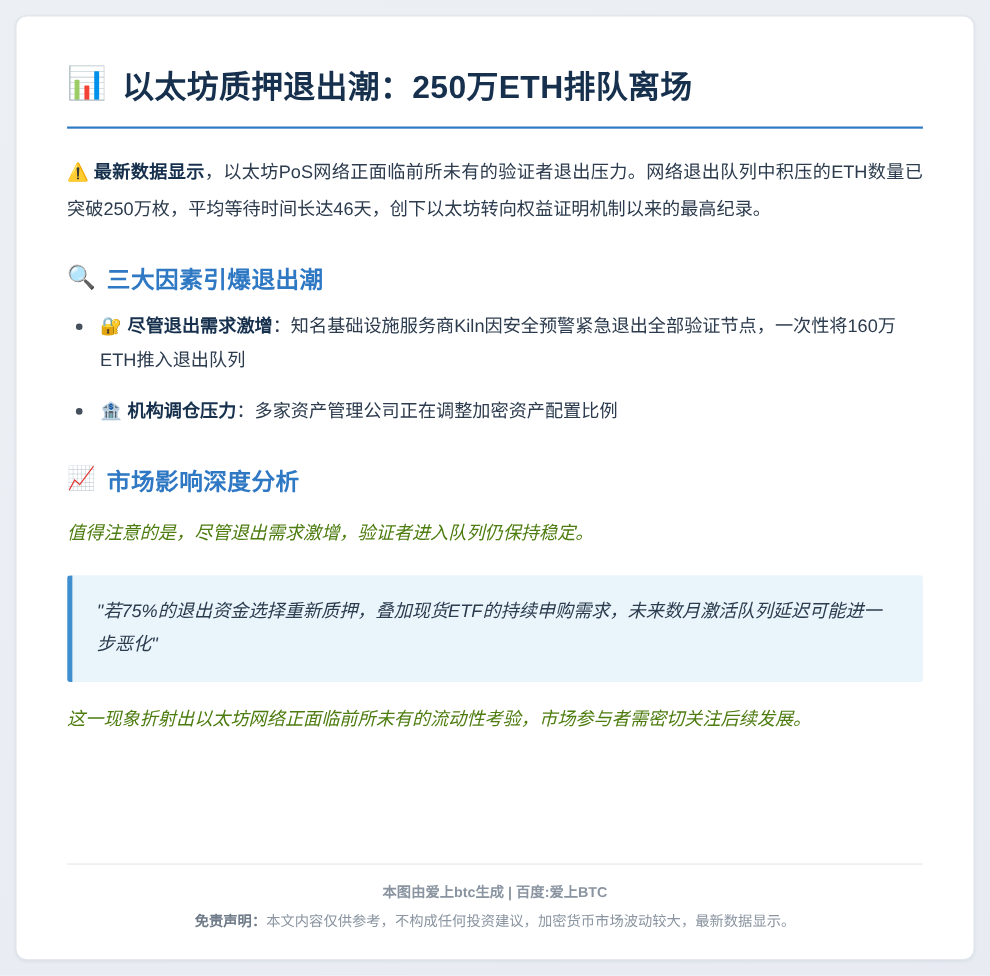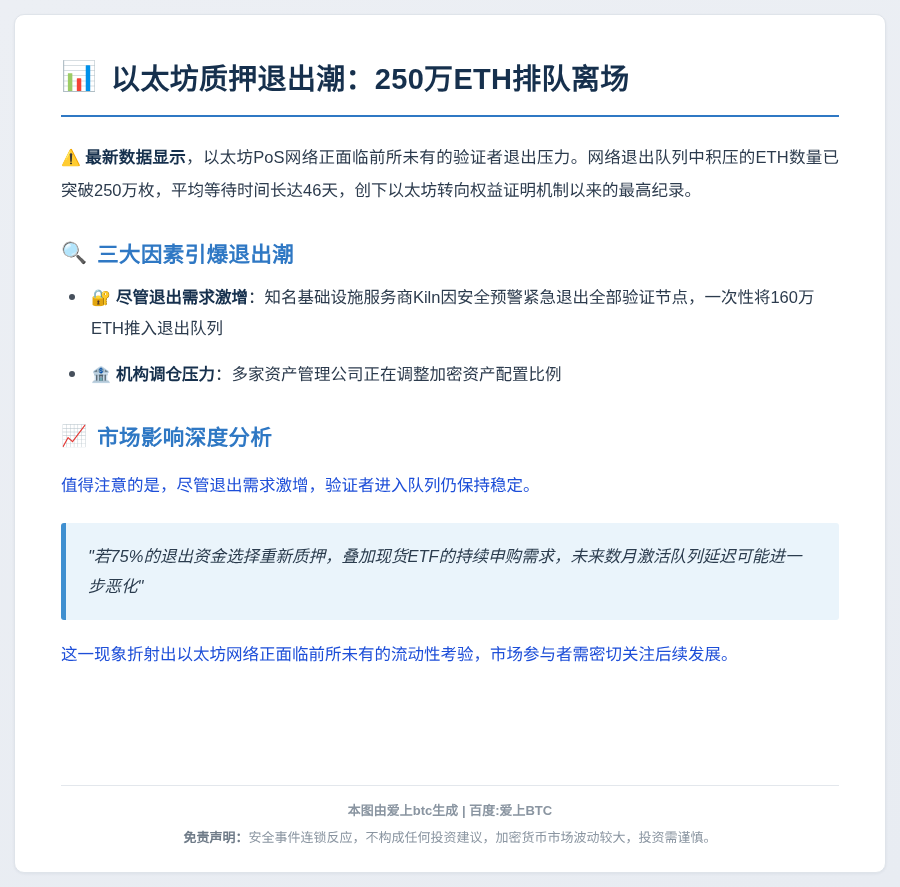--- a/index.html
+++ b/index.html
@@ -120,23 +120,24 @@
   }
   ul.factors li b {
     color: #16304d;
     font-weight: bold;
   }
 
   
   .body-para {
     font-size: 16.5px;
     line-height: 1.95;
-    color: #1d4ed8;
+    color: #4d7c0f;
     margin-top: 18px;
     text-align: justify;
+    font-style: italic;
   }
 
   
   .quote {
     box-sizing: border-box;
     margin-top: 22px;
     background: #eaf4fb;
     border-left: 5px solid #3f8fd0;
     border-radius: 3px;
     padding: 18px 24px 18px 22px;
@@ -207,18 +208,18 @@
 
     <p class="body-para">值得注意的是，尽管退出需求激增，验证者进入队列仍保持稳定。</p>
 
     <div class="quote">"若75%的退出资金选择重新质押，叠加现货ETF的持续申购需求，未来数月激活队列延迟可能进一步恶化"</div>
 
     <p class="body-para">这一现象折射出以太坊网络正面临前所未有的流动性考验，市场参与者需密切关注后续发展。</p>
 
     <div class="footer">
       <div class="credit">本图由爱上btc生成 | 百度:爱上BTC</div>
       <div class="disclaimer">
-        <b>免责声明：</b><span>安全事件连锁反应，不构成任何投资建议，加密货币市场波动较大，投资需谨慎。</span>
+        <b>免责声明：</b><span>本文内容仅供参考，不构成任何投资建议，加密货币市场波动较大，最新数据显示。</span>
       </div>
     </div>
 
   </div>
 </div>
 
 </body></html>

